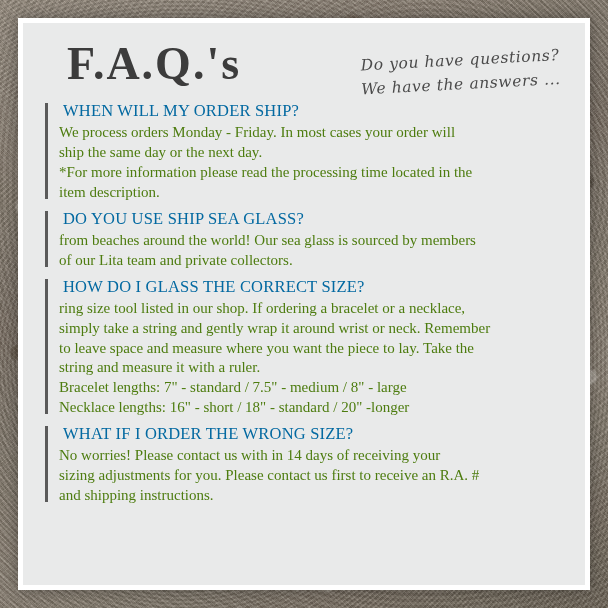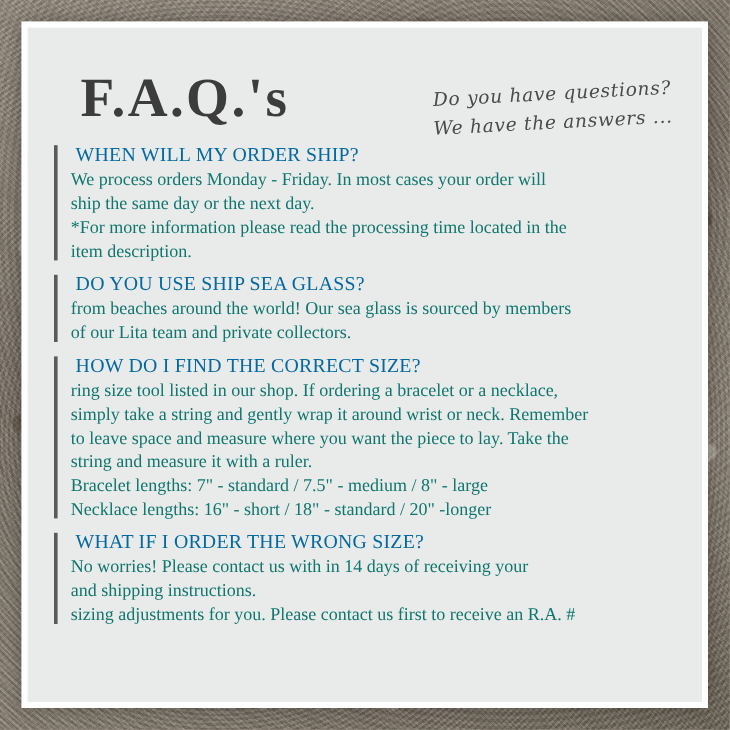--- a/index.html
+++ b/index.html
@@ -57,21 +57,21 @@
   .card {
     position: absolute;
     left: 18px;
     top: 18px;
     width: 572px;
     height: 572px;
     background: #e9eaea;
     border: 5px solid #ffffff;
     box-sizing: border-box;
     box-shadow: 0 0 14px rgba(0,0,0,0.35);
-    padding: 32px 22px 10px 22px;
+    padding: 14px 22px 10px 22px;
     overflow: hidden;
   }
 
   .header {
     position: relative;
     height: 64px;
   }
   .faq-title {
     font-family: "Liberation Serif", serif;
     font-size: 46px;
@@ -113,21 +113,21 @@
   .q {
     font-family: "Liberation Serif", serif;
     font-size: 16.5px;
     color: #0369a1;
     margin: 0 0 2px 6px;
     letter-spacing: 0.2px;
   }
   .a {
     font-family: "Liberation Serif", serif;
     font-size: 15px;
-    color: #0f766e;
+    color: #4d7c0f;
     line-height: 1.33;
     margin: 0 0 0 2px;
   }
   .a .line { display: block; }
 </style>
 </head>
 <body>
 
 <div class="page">
   <div class="grain"></div>
@@ -154,34 +154,34 @@
 
     <div class="section">
       <div class="q">DO YOU USE SHIP SEA GLASS?</div>
       <div class="a">
         <span class="line">from beaches around the world! Our sea glass is sourced by members</span>
         <span class="line">of our Lita team and private collectors.</span>
       </div>
     </div>
 
     <div class="section">
-      <div class="q">HOW DO I FIND THE CORRECT SIZE?</div>
+      <div class="q">HOW DO I GLASS THE CORRECT SIZE?</div>
       <div class="a">
         <span class="line">ring size tool listed in our shop. If ordering a bracelet or a necklace,</span>
         <span class="line">simply take a string and gently wrap it around wrist or neck. Remember</span>
         <span class="line">to leave space and measure where you want the piece to lay. Take the</span>
         <span class="line">string and measure it with a ruler.</span>
         <span class="line">Bracelet lengths: 7" - standard / 7.5" - medium / 8" - large</span>
         <span class="line">Necklace lengths: 16" - short / 18" - standard / 20" -longer</span>
       </div>
     </div>
 
     <div class="section">
       <div class="q">WHAT IF I ORDER THE WRONG SIZE?</div>
       <div class="a">
         <span class="line">No worries! Please contact us with in 14 days of receiving your</span>
+        <span class="line">sizing adjustments for you. Please contact us first to receive an R.A. #</span>
         <span class="line">and shipping instructions.</span>
-        <span class="line">sizing adjustments for you. Please contact us first to receive an R.A. #</span>
       </div>
     </div>
 
   </div>
 </div>
 
 </body></html>

